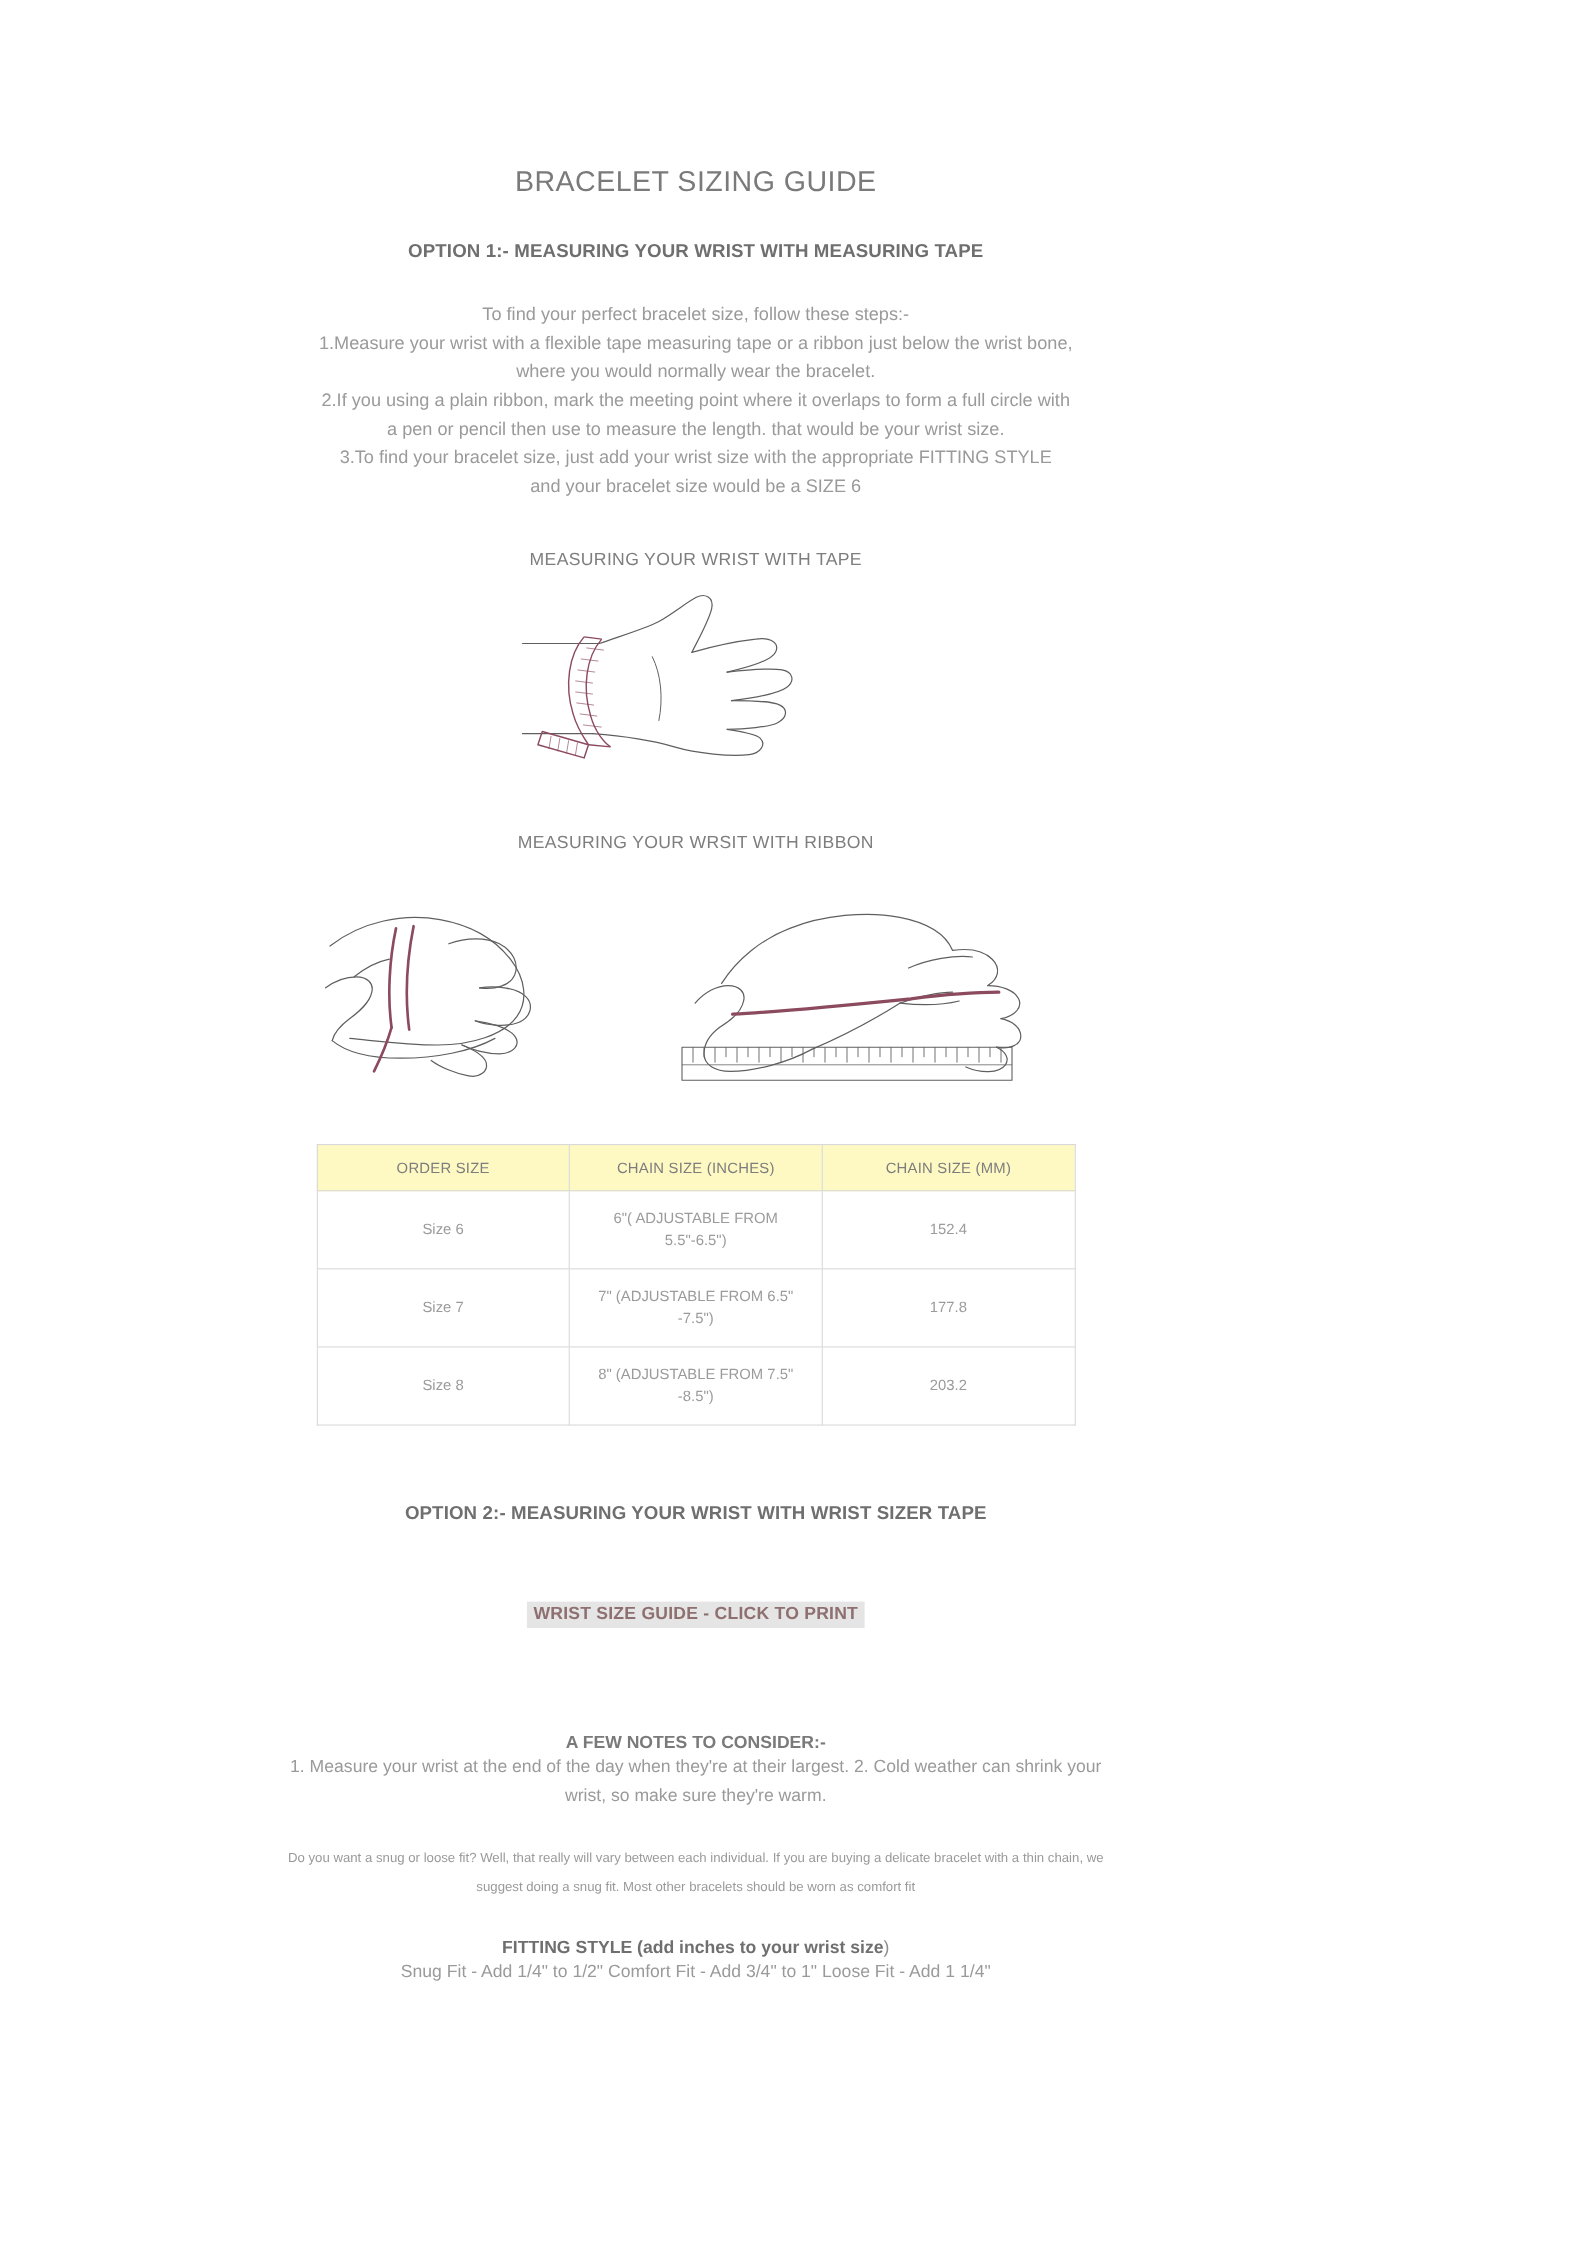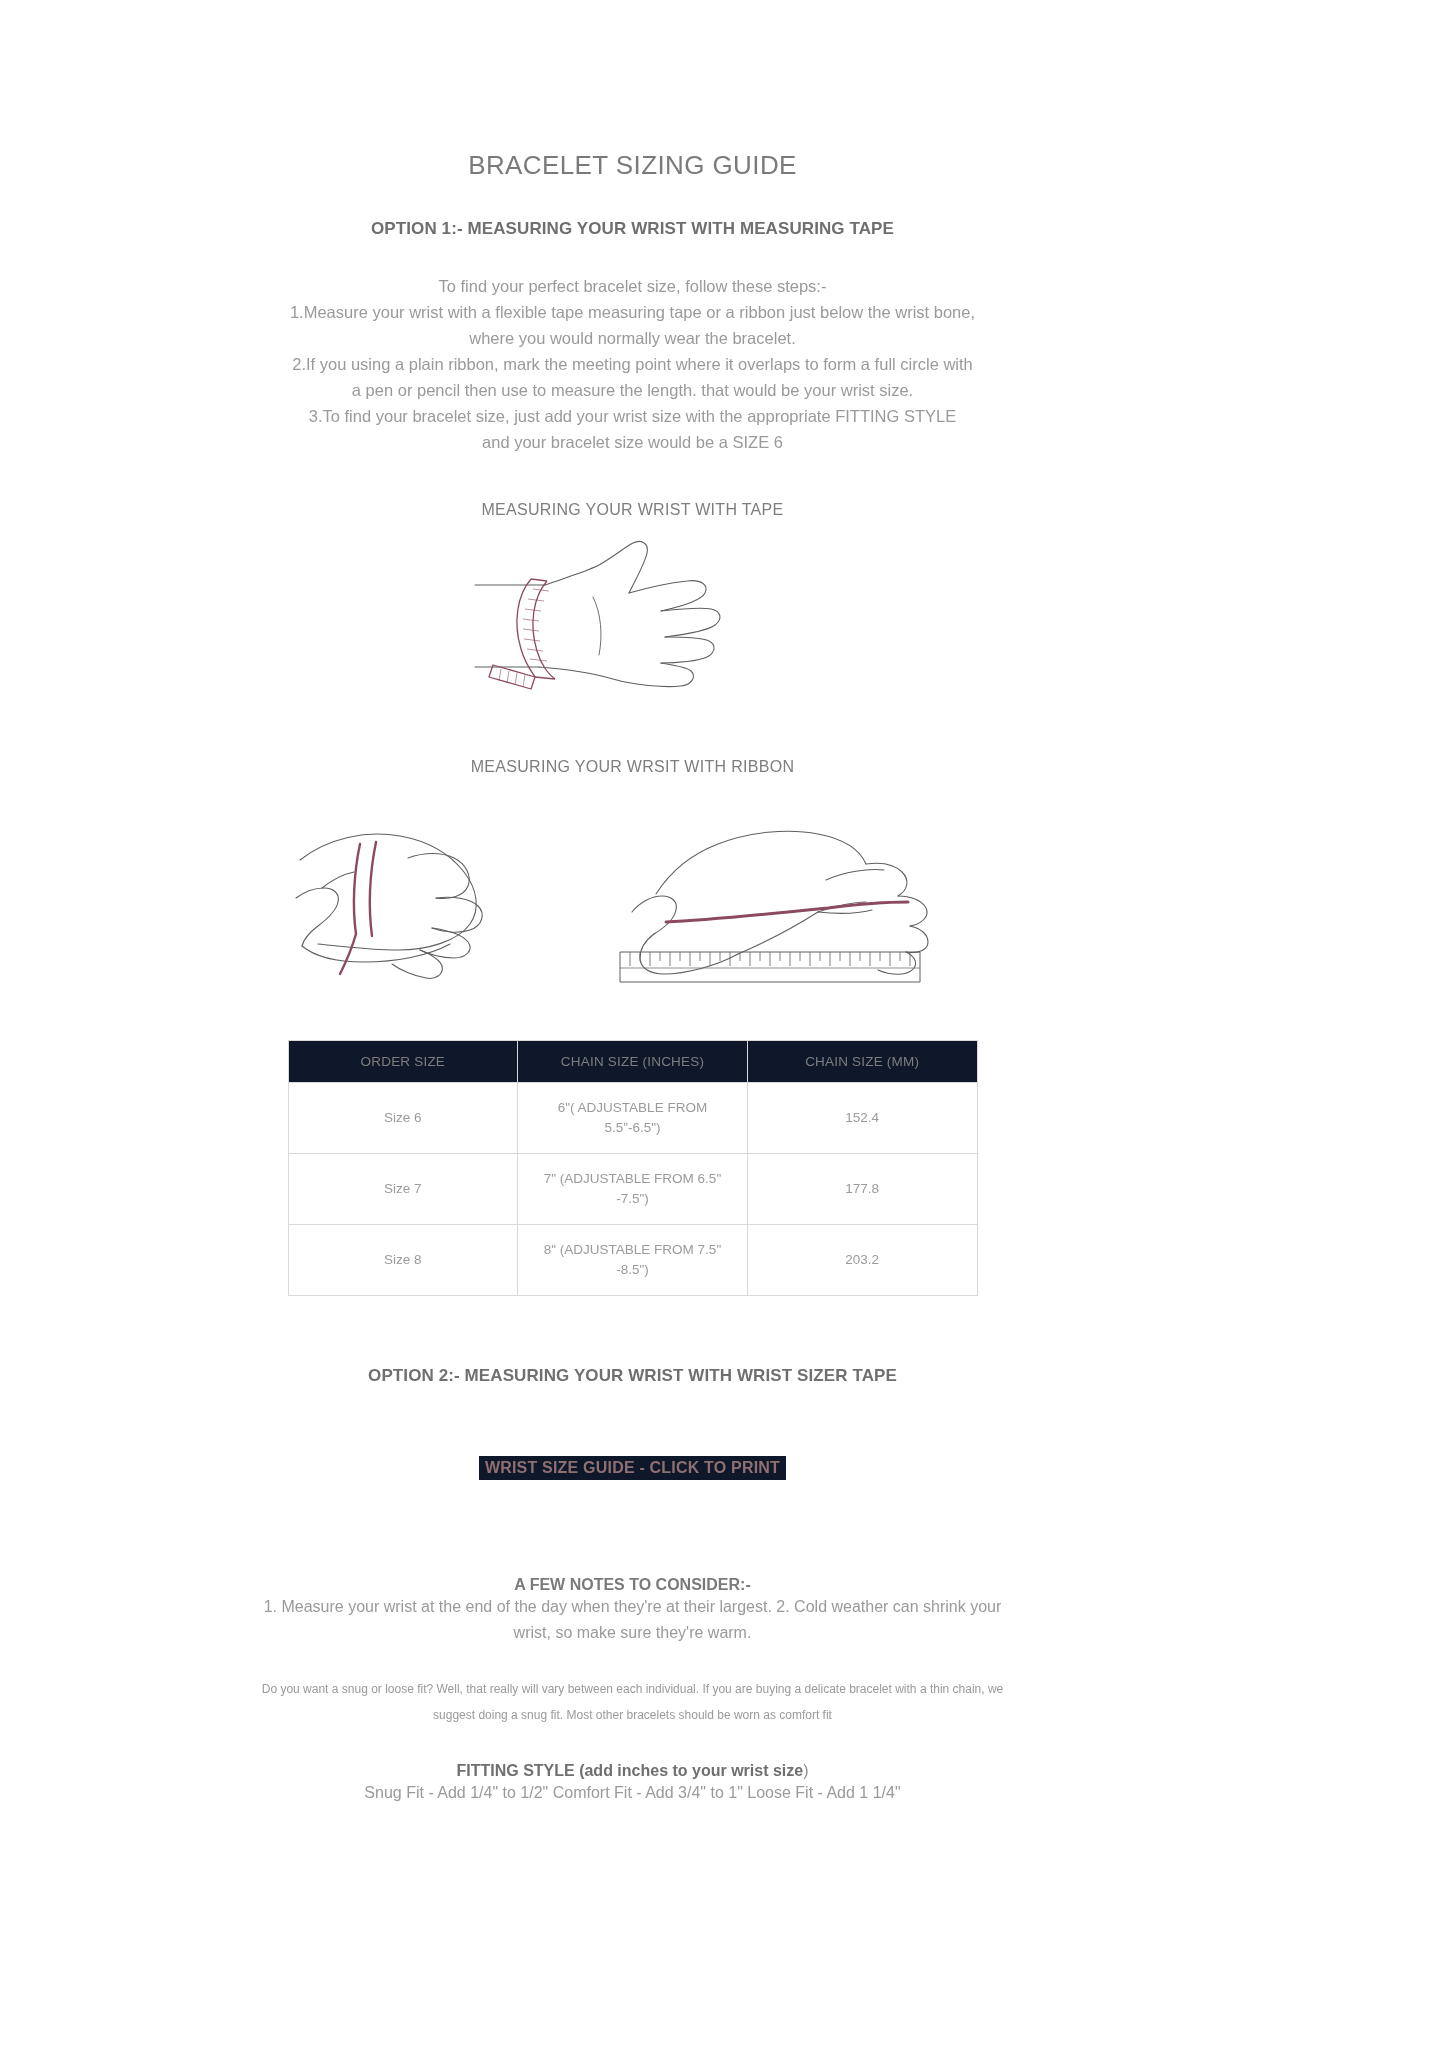--- a/index.html
+++ b/index.html
@@ -67,21 +67,21 @@
   .figure.tape { margin-top: 18px; }
   .figure.ribbon { margin-top: 26px; }
 
   table.size-table {
     border-collapse: collapse;
     margin: 38px 0 0 0;
     width: 690px;
     table-layout: fixed;
   }
   table.size-table th {
-    background: #0f172a;
+    background: #fef9c3;
     border: 1px solid #d9d9d9;
     font-size: 13.5px;
     font-weight: 400;
     color: #7d7d7d;
     padding: 13px 6px;
     text-align: center;
     letter-spacing: 0.2px;
   }
   table.size-table td {
     border: 1px solid #d9d9d9;
@@ -92,21 +92,21 @@
     text-align: center;
     line-height: 20px;
     height: 42px;
     vertical-align: middle;
   }
   .option2-heading {
     margin-top: 70px;
   }
   .print-link {
     display: inline-block;
-    background: #0f172a;
+    background: #e5e5e5;
     color: #8e7070;
     font-weight: 700;
     font-size: 16px;
     padding: 3px 6px;
     margin-top: 36px;
     text-decoration: none;
     letter-spacing: 0.2px;
   }
   .notes-heading {
     font-size: 16px;

